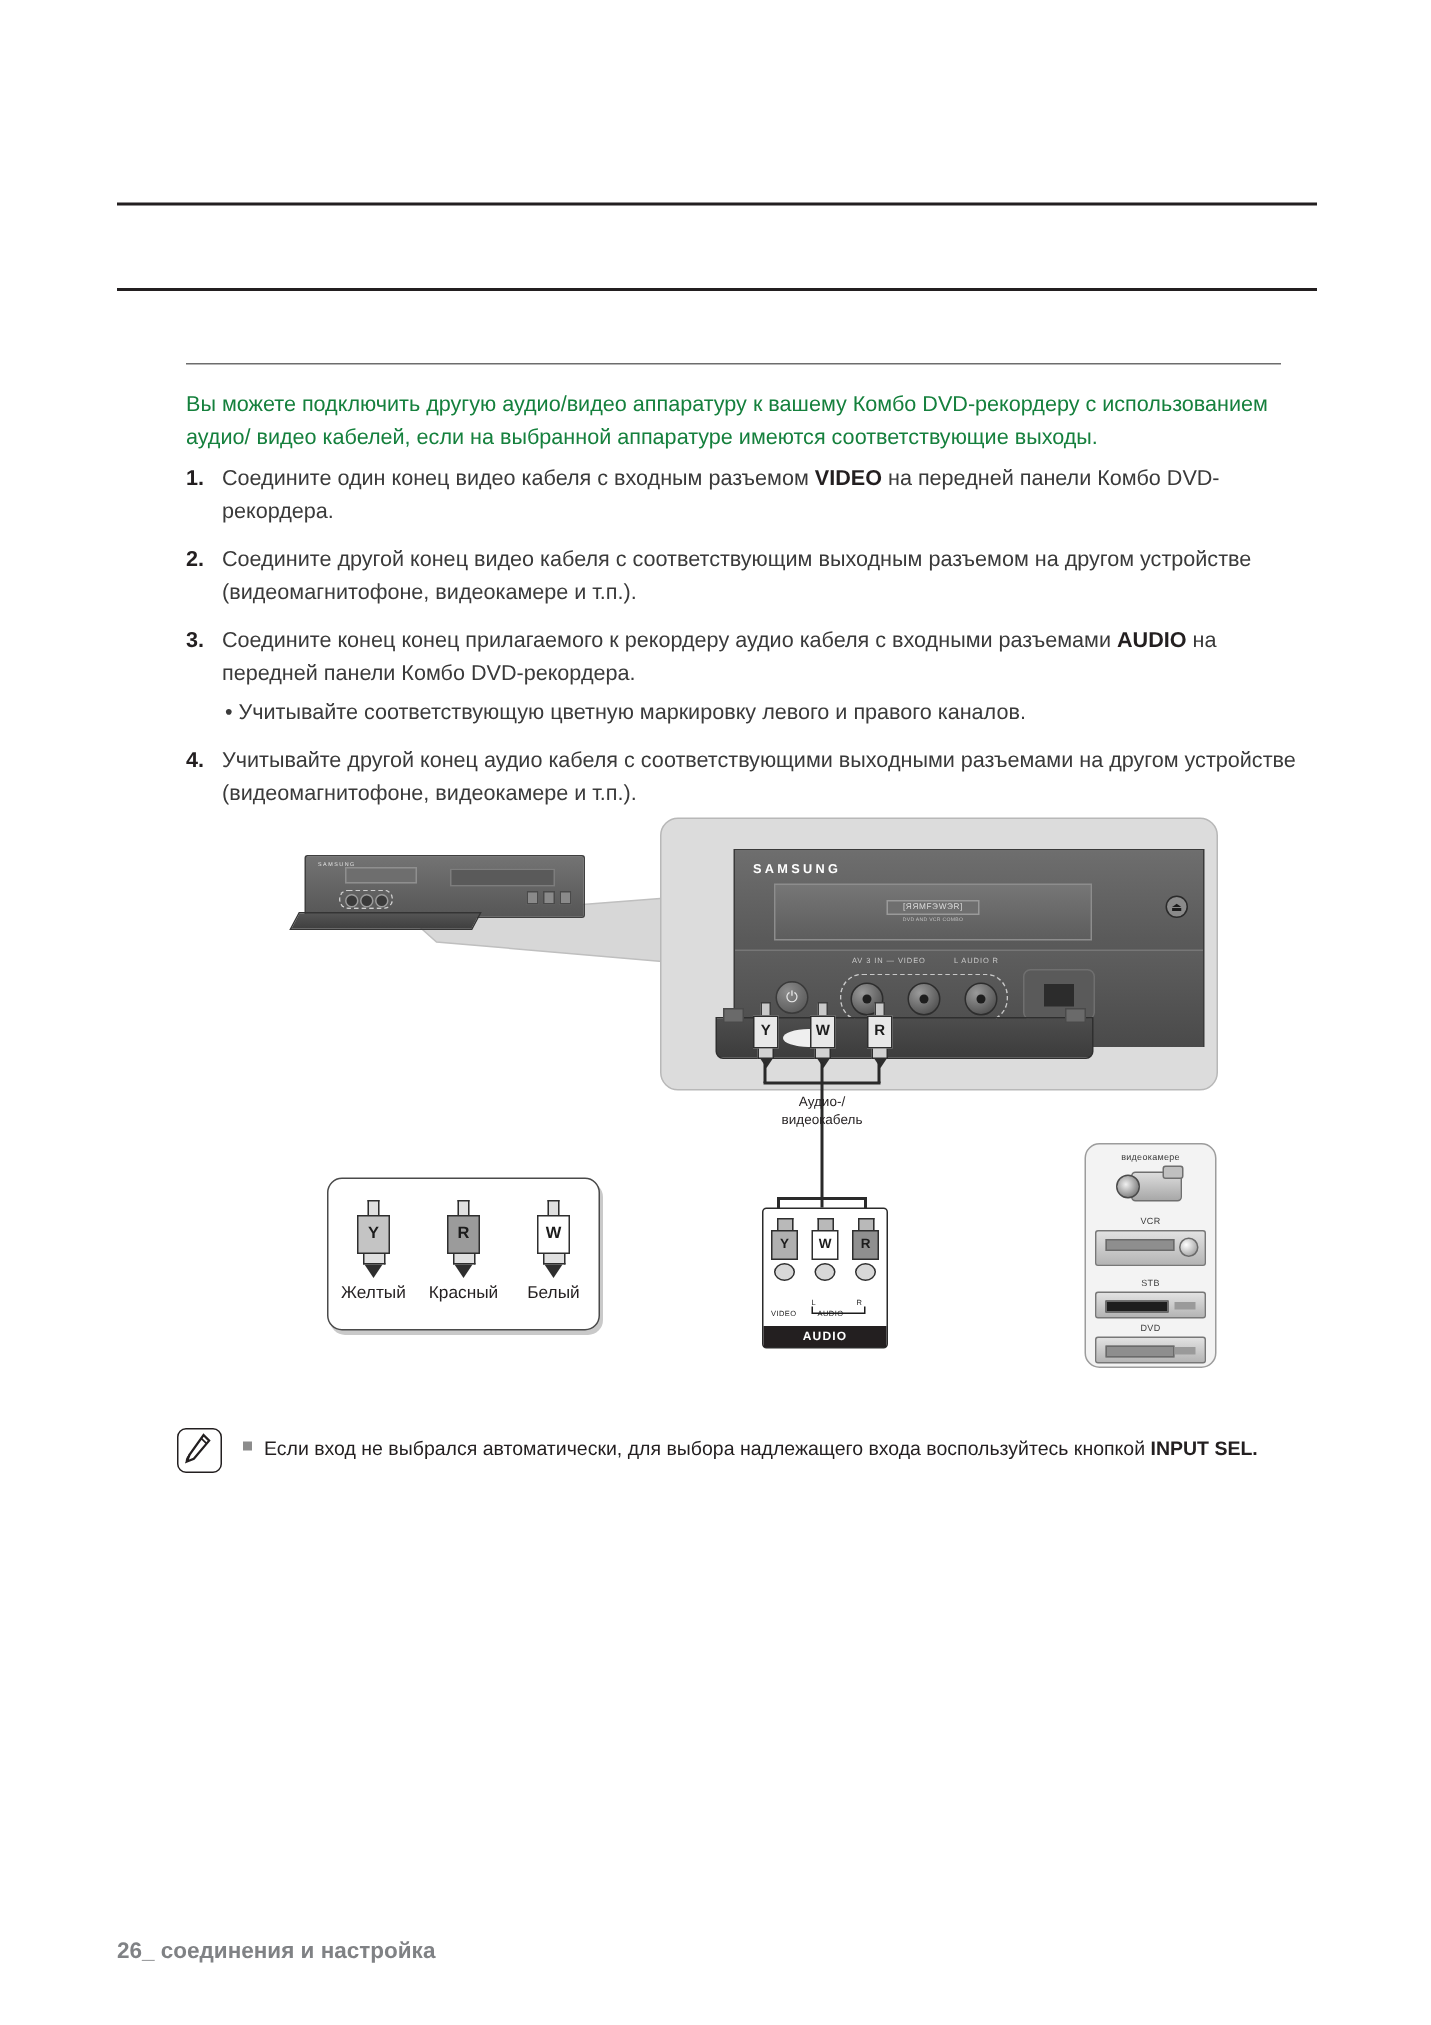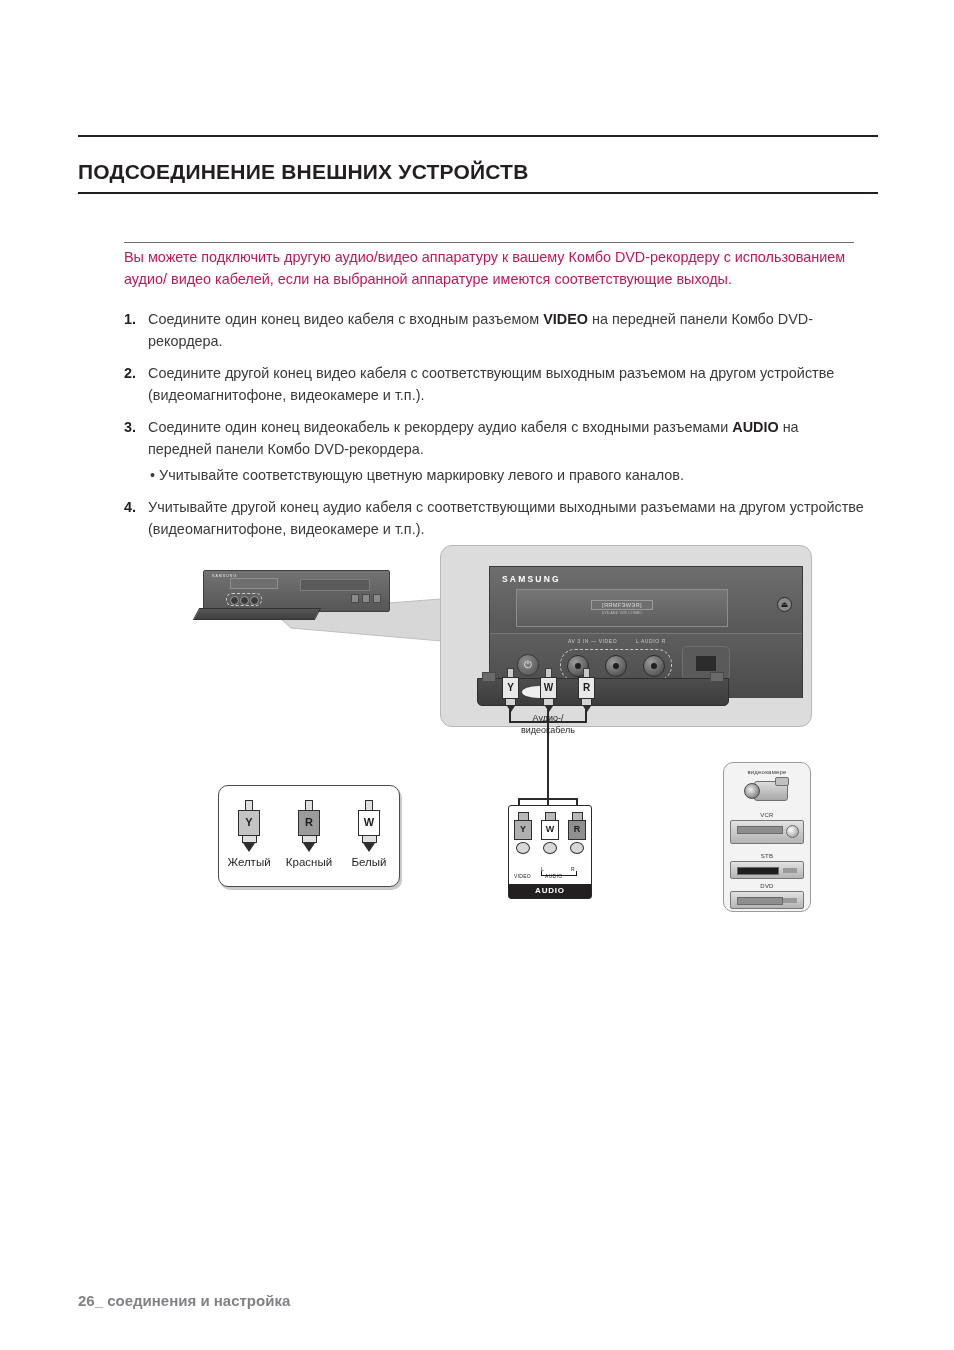--- a/index.html
+++ b/index.html
@@ -77,25 +77,25 @@
     top: 242px;
     width: 730px;
     height: 1px;
     background: #6d6d6d;
   }
 
   
   .intro {
     position: absolute;
     left: 124px;
-    top: 246px;
+    top: 259px;
     width: 740px;
     font-size: 14.4px;
     line-height: 1.55;
-    color: #be185d;
+    color: #15803d;
   }
   .steps {
     position: absolute;
     left: 124px;
     top: 309px;
     width: 742px;
   }
   .step {
     display: flex;
     align-items: flex-start;
@@ -440,21 +440,21 @@
     left: 195px;
     top: 58px;
     width: 180px;
     height: 44px;
   }
 
   
   .cable-label {
     position: absolute;
     left: 432px;
-    top: 172px;
+    top: 188px;
     width: 76px;
     text-align: center;
     font-size: 9px;
     line-height: 1.35;
     color: #231f20;
   }
 
   
   .out-box {
     position: absolute;
@@ -716,21 +716,20 @@
     font-weight: 700;
     color: #808285;
   }
 </style>
 </head>
 <body>
 
 <div class="page">
 
   <div class="rule-thick"></div>
-  <div class="section-title">ПОДСОЕДИНЕНИЕ ВНЕШНИХ УСТРОЙСТВ</div>
   <div class="rule-mid"></div>
   <div class="rule-thin"></div>
 
   <div class="intro">Вы можете подключить другую аудио/видео аппаратуру к вашему Комбо DVD-рекордеру с использованием аудио/ видео кабелей, если на выбранной аппаратуре имеются соответствующие выходы.</div>
 
   <div class="steps">
     <div class="step">
       <div class="step-num">1.</div>
       <div class="step-text">
         <span>Соедините один конец видео кабеля с входным разъемом </span><b>VIDEO</b><span> на передней панели Комбо DVD-рекордера.</span>
@@ -738,21 +737,21 @@
     </div>
     <div class="step">
       <div class="step-num">2.</div>
       <div class="step-text">
         <span>Соедините другой конец видео кабеля с соответствующим выходным разъемом на другом устройстве (видеомагнитофоне, видеокамере и т.п.).</span>
       </div>
     </div>
     <div class="step">
       <div class="step-num">3.</div>
       <div class="step-text">
-        <span>Соедините один конец видеокабель к рекордеру аудио кабеля с входными разъемами </span><b>AUDIO</b><span> на передней панели Комбо DVD-рекордера.</span>
+        <span>Соедините конец конец прилагаемого к рекордеру аудио кабеля с входными разъемами </span><b>AUDIO</b><span> на передней панели Комбо DVD-рекордера.</span>
         <div class="sub-bullet">• Учитывайте соответствующую цветную маркировку левого и правого каналов.</div>
       </div>
     </div>
     <div class="step">
       <div class="step-num">4.</div>
       <div class="step-text">
         <span>Учитывайте другой конец аудио кабеля с соответствующими выходными разъемами на другом устройстве (видеомагнитофоне, видеокамере и т.п.).</span>
       </div>
     </div>
   </div>
@@ -932,16 +931,29 @@
         <div class="dev-label">DVD</div>
         <div class="box-dev slim">
           <div class="strip"></div>
           <div class="dots"></div>
         </div>
       </div>
     </div>
 
   </div>
 
+  <div class="note">
+    <div class="note-icon">
+      <svg viewBox="0 0 28 28" width="26" height="26">
+        <path d="M18 4 L22 8 L11 21 L6 23 L8 18 Z" fill="none" stroke="#231f20" stroke-width="1.6"></path>
+        <path d="M16 6 L20 10" stroke="#231f20" stroke-width="1.2"></path>
+        <path d="M8 18 Q5 22 6 23" stroke="#231f20" stroke-width="1.2" fill="none"></path>
+      </svg>
+    </div>
+    <div class="note-bullet"></div>
+    <div class="note-text">
+      <span>Если вход не выбрался автоматически, для выбора надлежащего входа воспользуйтесь кнопкой </span><b>INPUT SEL.</b>
+    </div>
+  </div>
 
   <div class="footer">26_ соединения и настройка</div>
 
 </div>
 
 </body></html>

